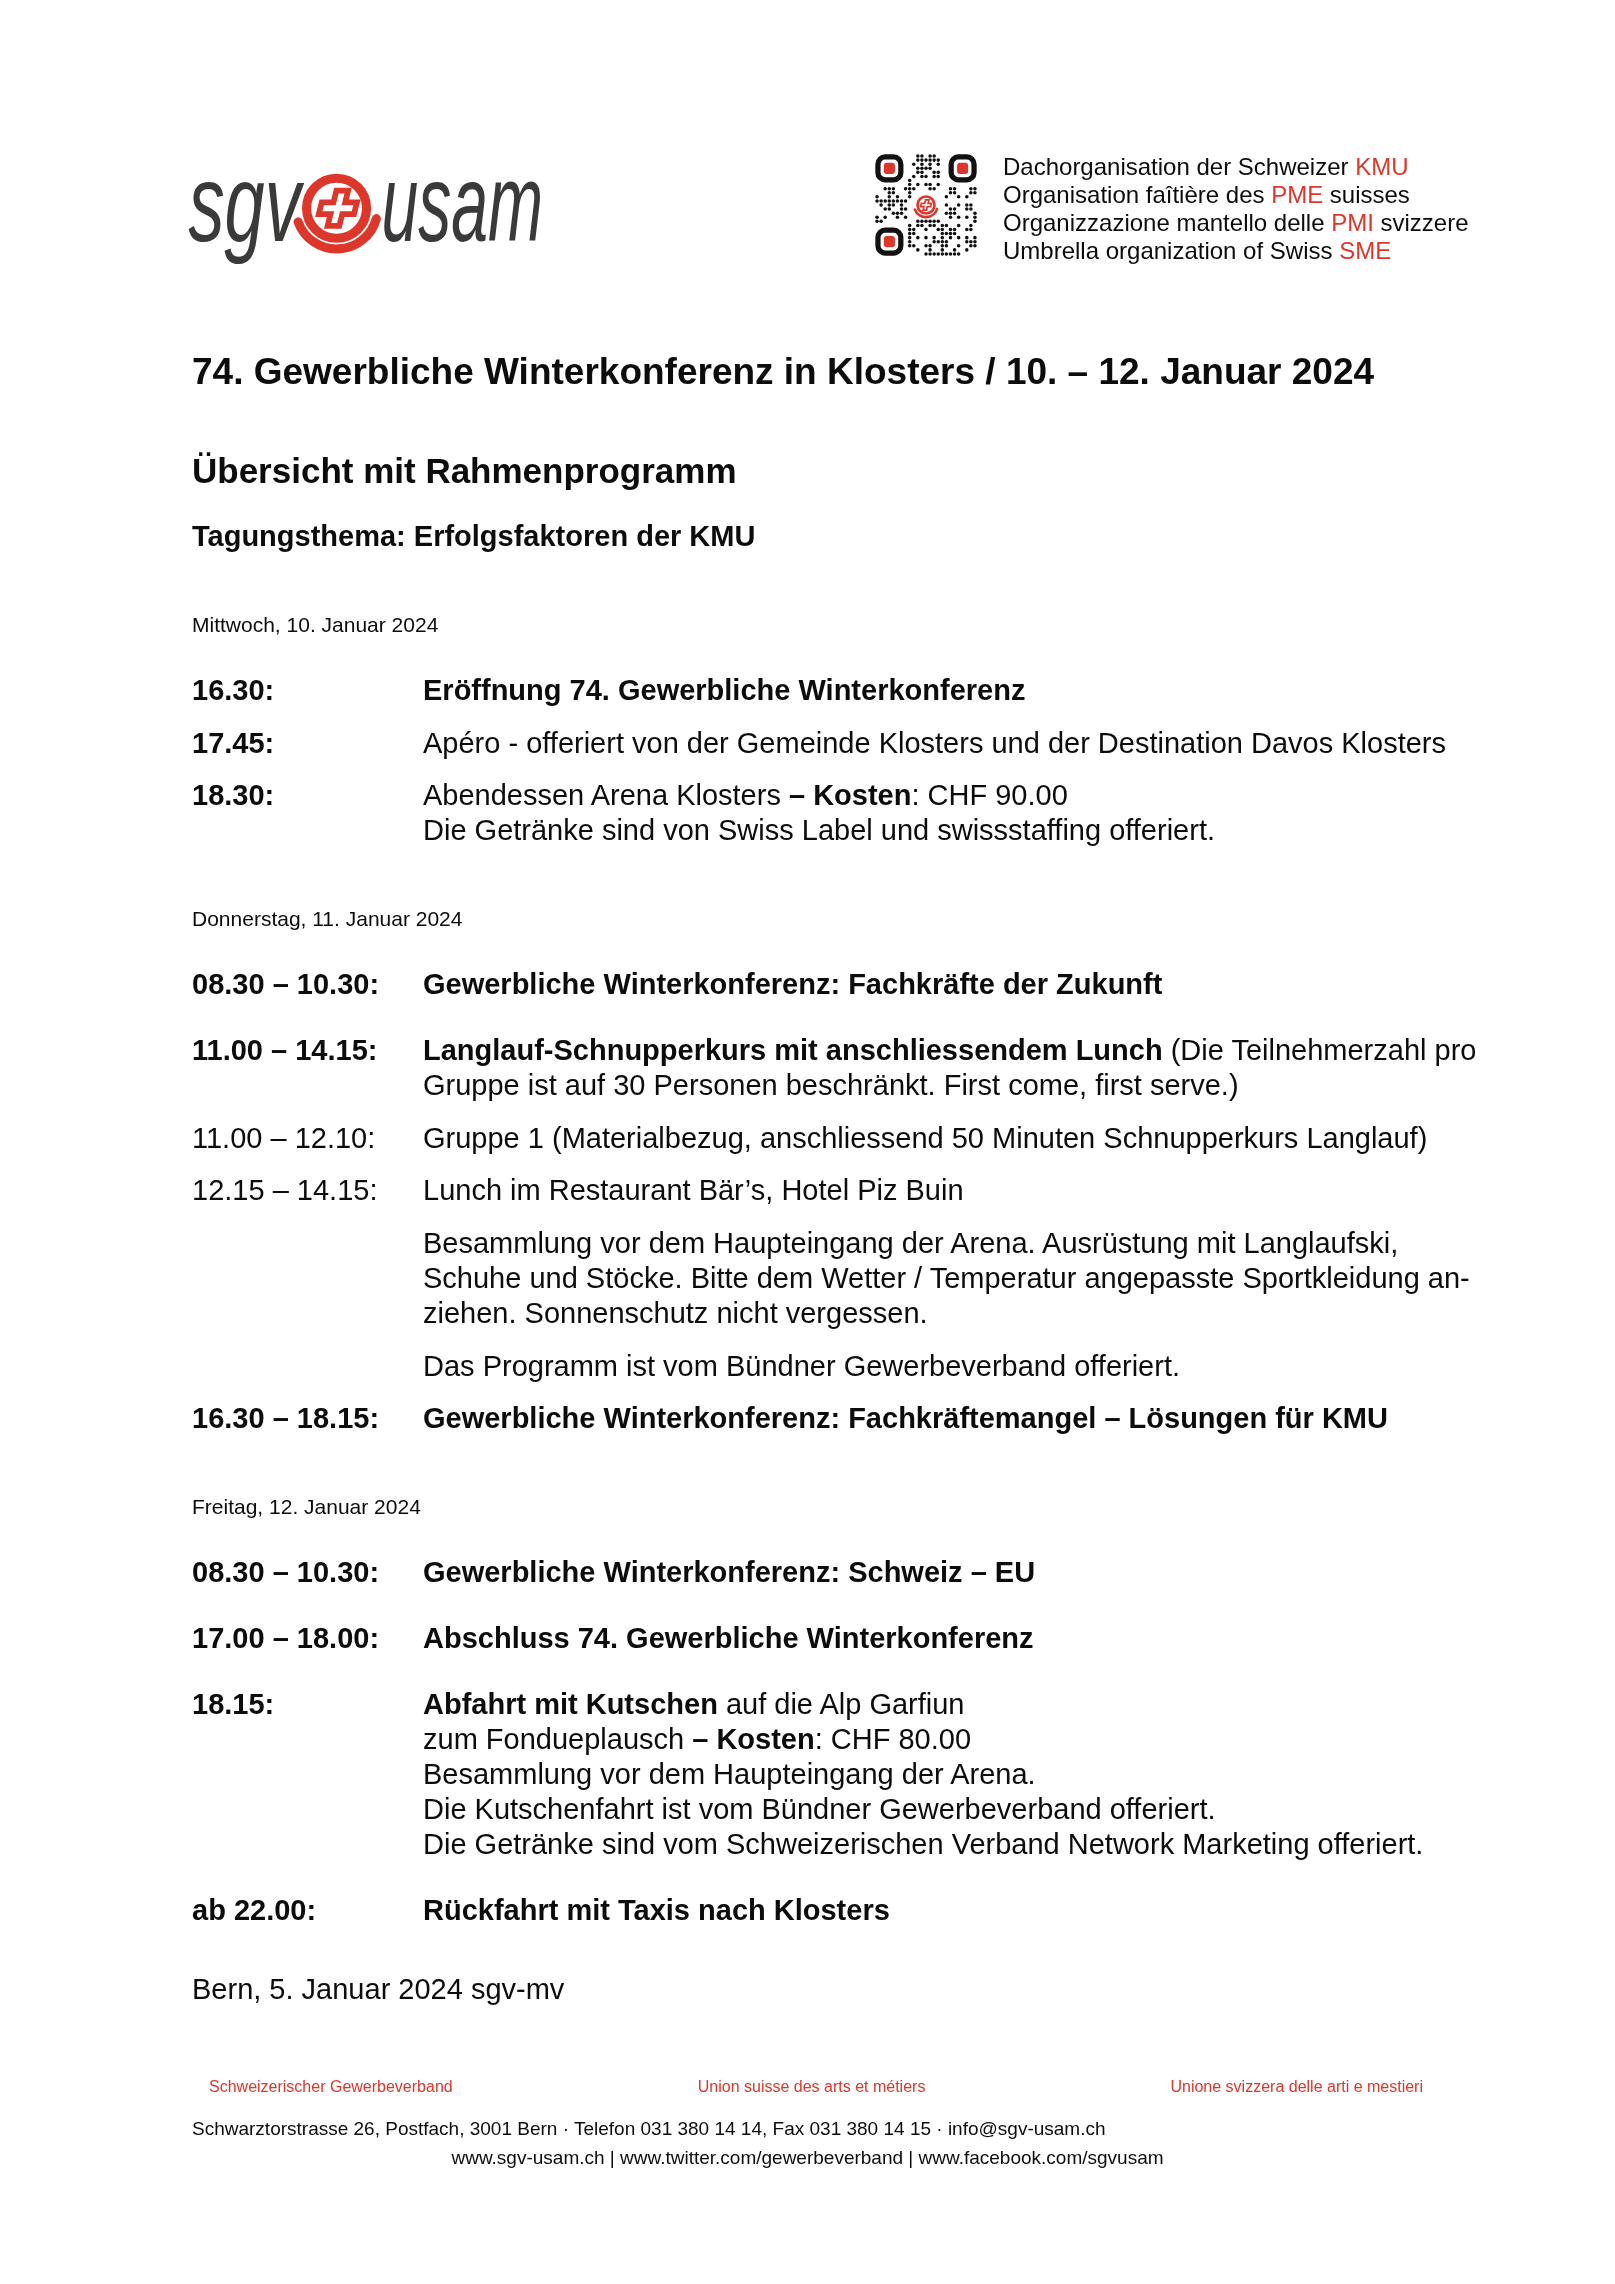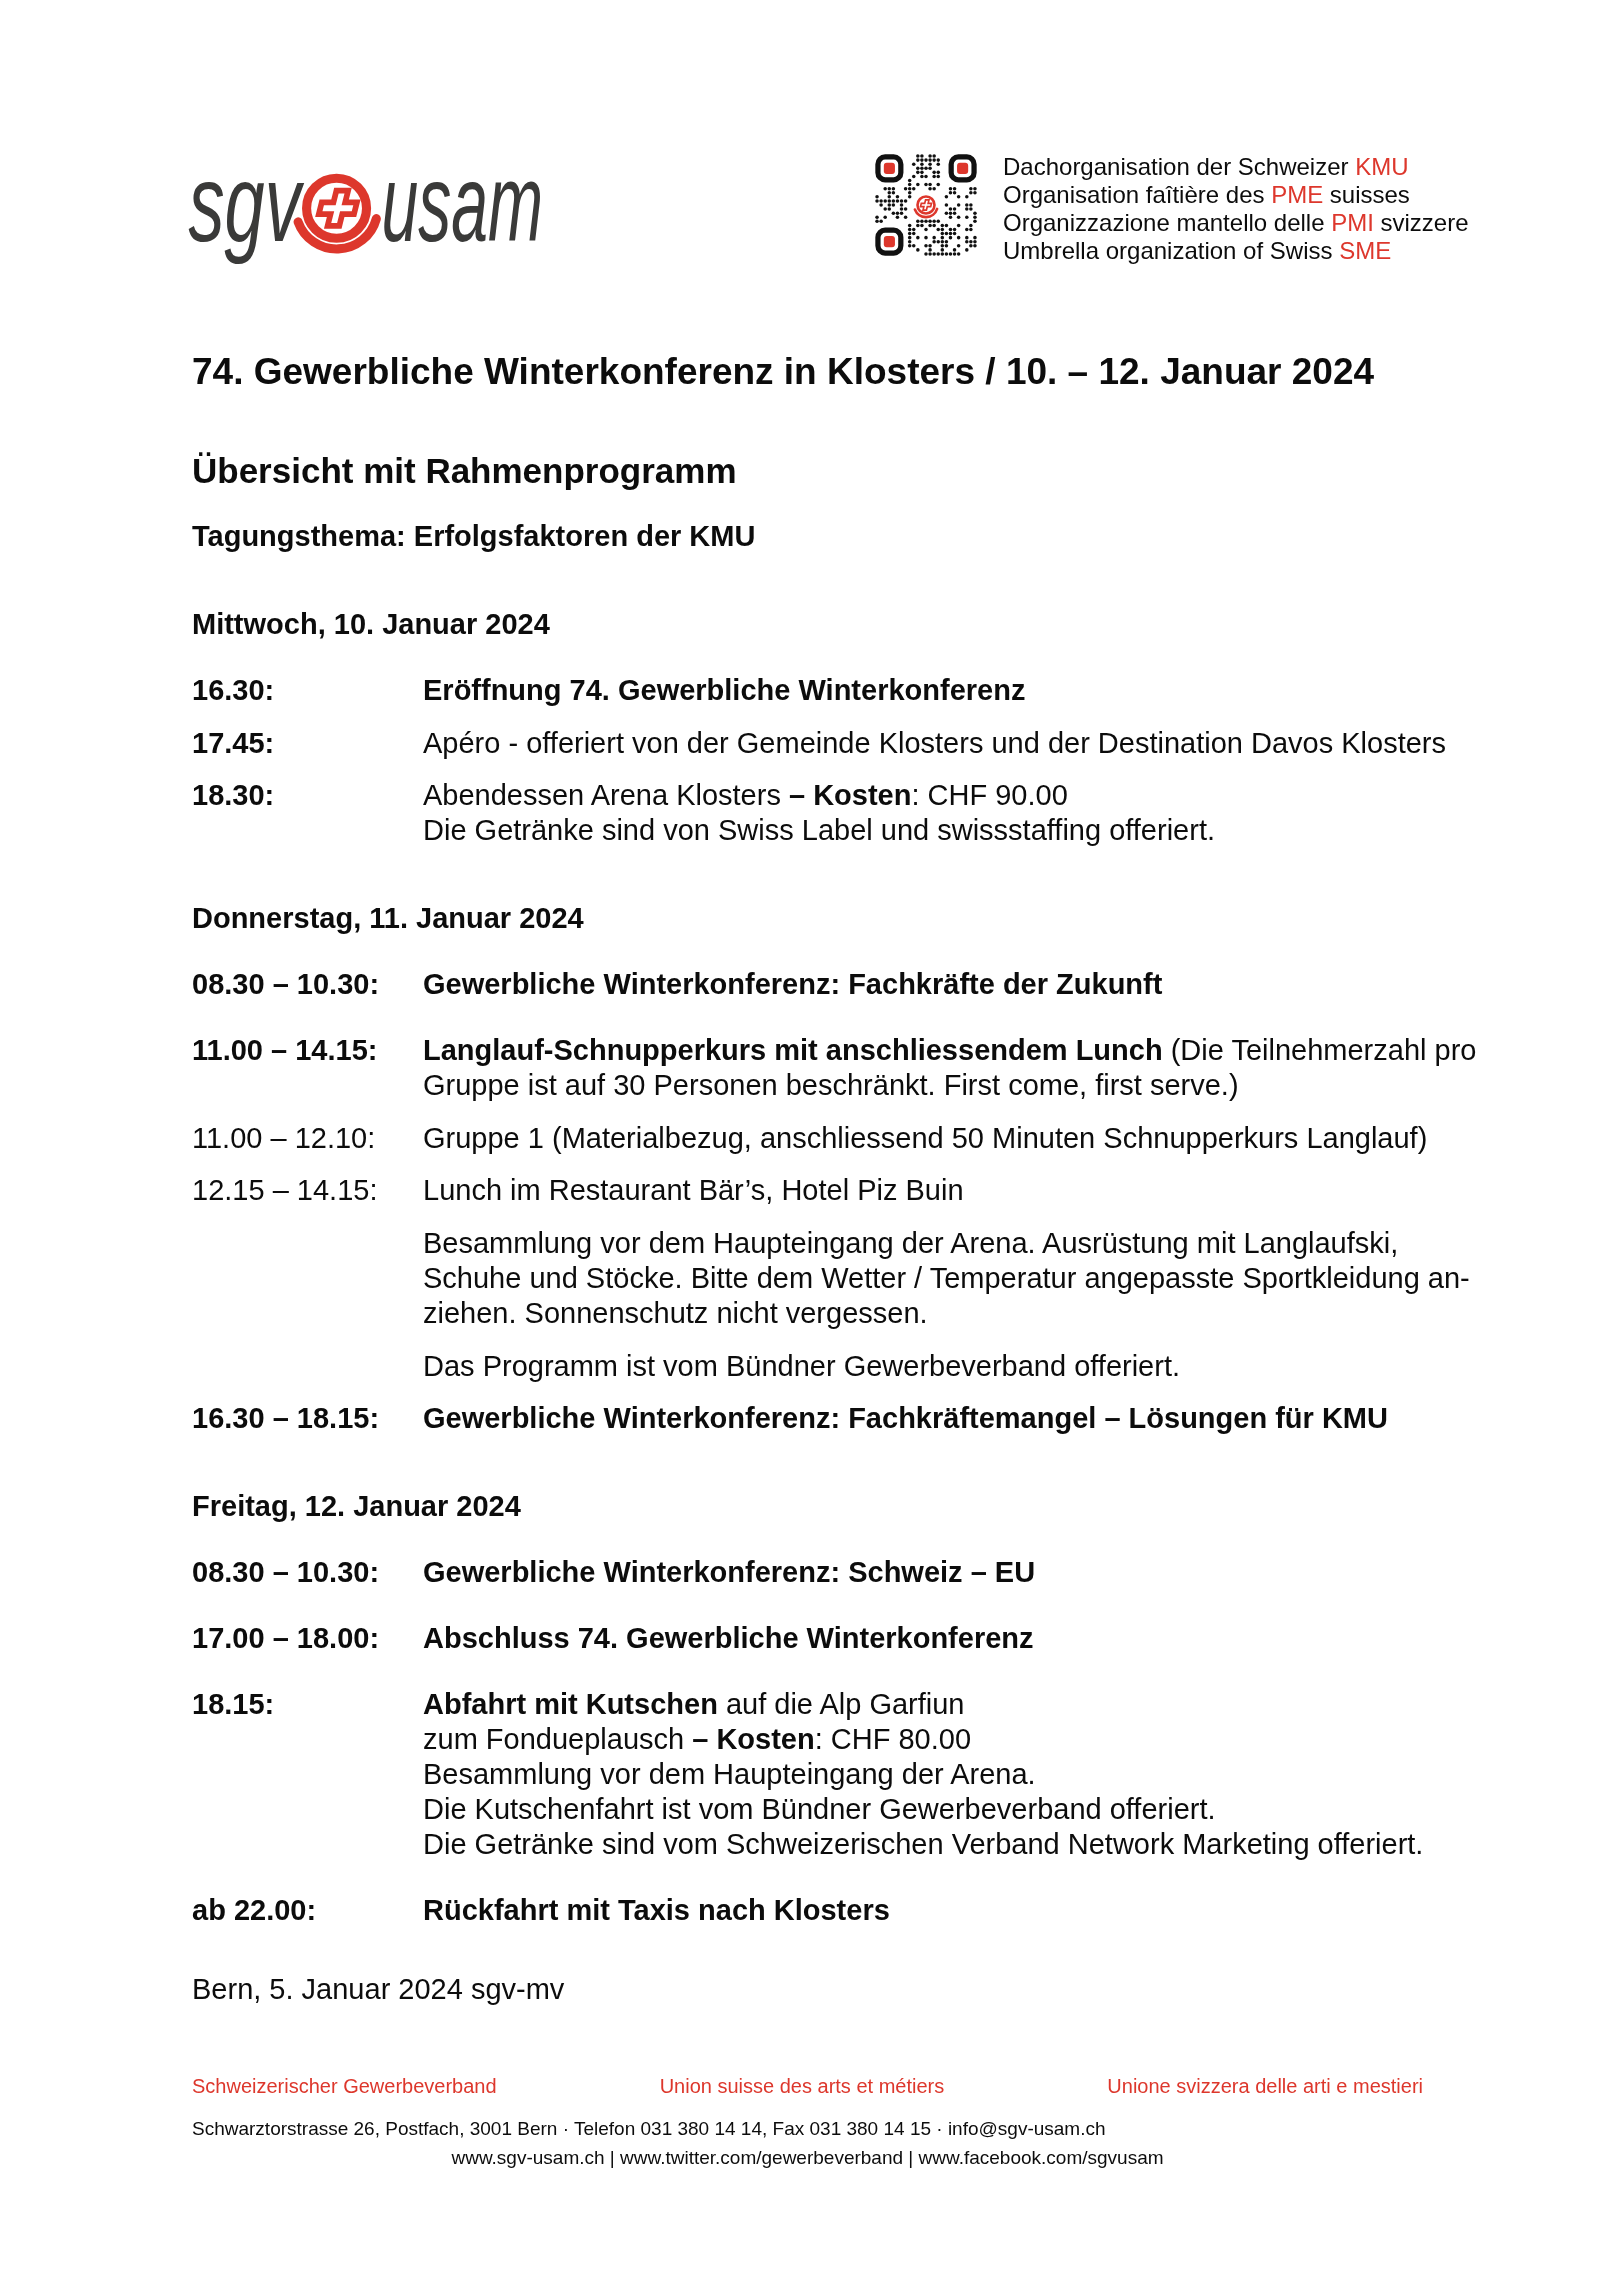--- a/index.html
+++ b/index.html
@@ -14,32 +14,32 @@
   
   .logo-svg{position:absolute;left:186px;top:158px;}
   .qr-svg{position:absolute;left:875px;top:154px;}
   .taglines{position:absolute;left:1003px;top:153px;font-size:24px;line-height:28px;}
   .taglines .red{color:var(--accent);}
   
   main{position:absolute;left:192px;top:354px;width:1231px;}
   .doc-title{font-size:37px;line-height:35px;font-weight:bold;margin:0;}
   .doc-subtitle{font-size:35px;line-height:40px;font-weight:bold;margin:62px 0 0 0;}
   .doc-theme{font-size:29px;line-height:35px;font-weight:bold;margin:28px 0 0 0;}
-  .day-heading{font-size:29px;line-height:35px;font-weight:bold;margin:53px 0 31px 0;}
+  .day-heading{font-size:21px;line-height:35px;font-weight:normal;margin:53px 0 31px 0;}
   .row{display:grid;grid-template-columns:231px 1fr;margin:0 0 17.6px 0;}
   .row.gap{margin-bottom:31px;}
   .time{font-size:29px;line-height:35px;}
   .time.b{font-weight:bold;}
   .desc{font-size:29px;line-height:35px;}
   .line{white-space:nowrap;}
   .b{font-weight:bold;}
   .dateline{font-size:29px;line-height:35px;margin:44px 0 0 0;}
   
   footer{position:absolute;left:192px;top:2073px;width:1231px;}
-  .footer-red{display:flex;justify-content:space-between;color:var(--accent);font-size:20px;line-height:27px;}
+  .footer-red{display:flex;justify-content:space-between;color:var(--accent);font-size:16px;line-height:27px;margin-left:17px;}
   .footer-address{text-align:left;font-size:19px;line-height:23.5px;margin-top:17px;}
   .footer-web{text-align:center;font-size:19px;line-height:23.5px;margin-top:5.9px;}
 </style>
 </head>
 <body>
 
 <div class="page">
 
   <header>
 

